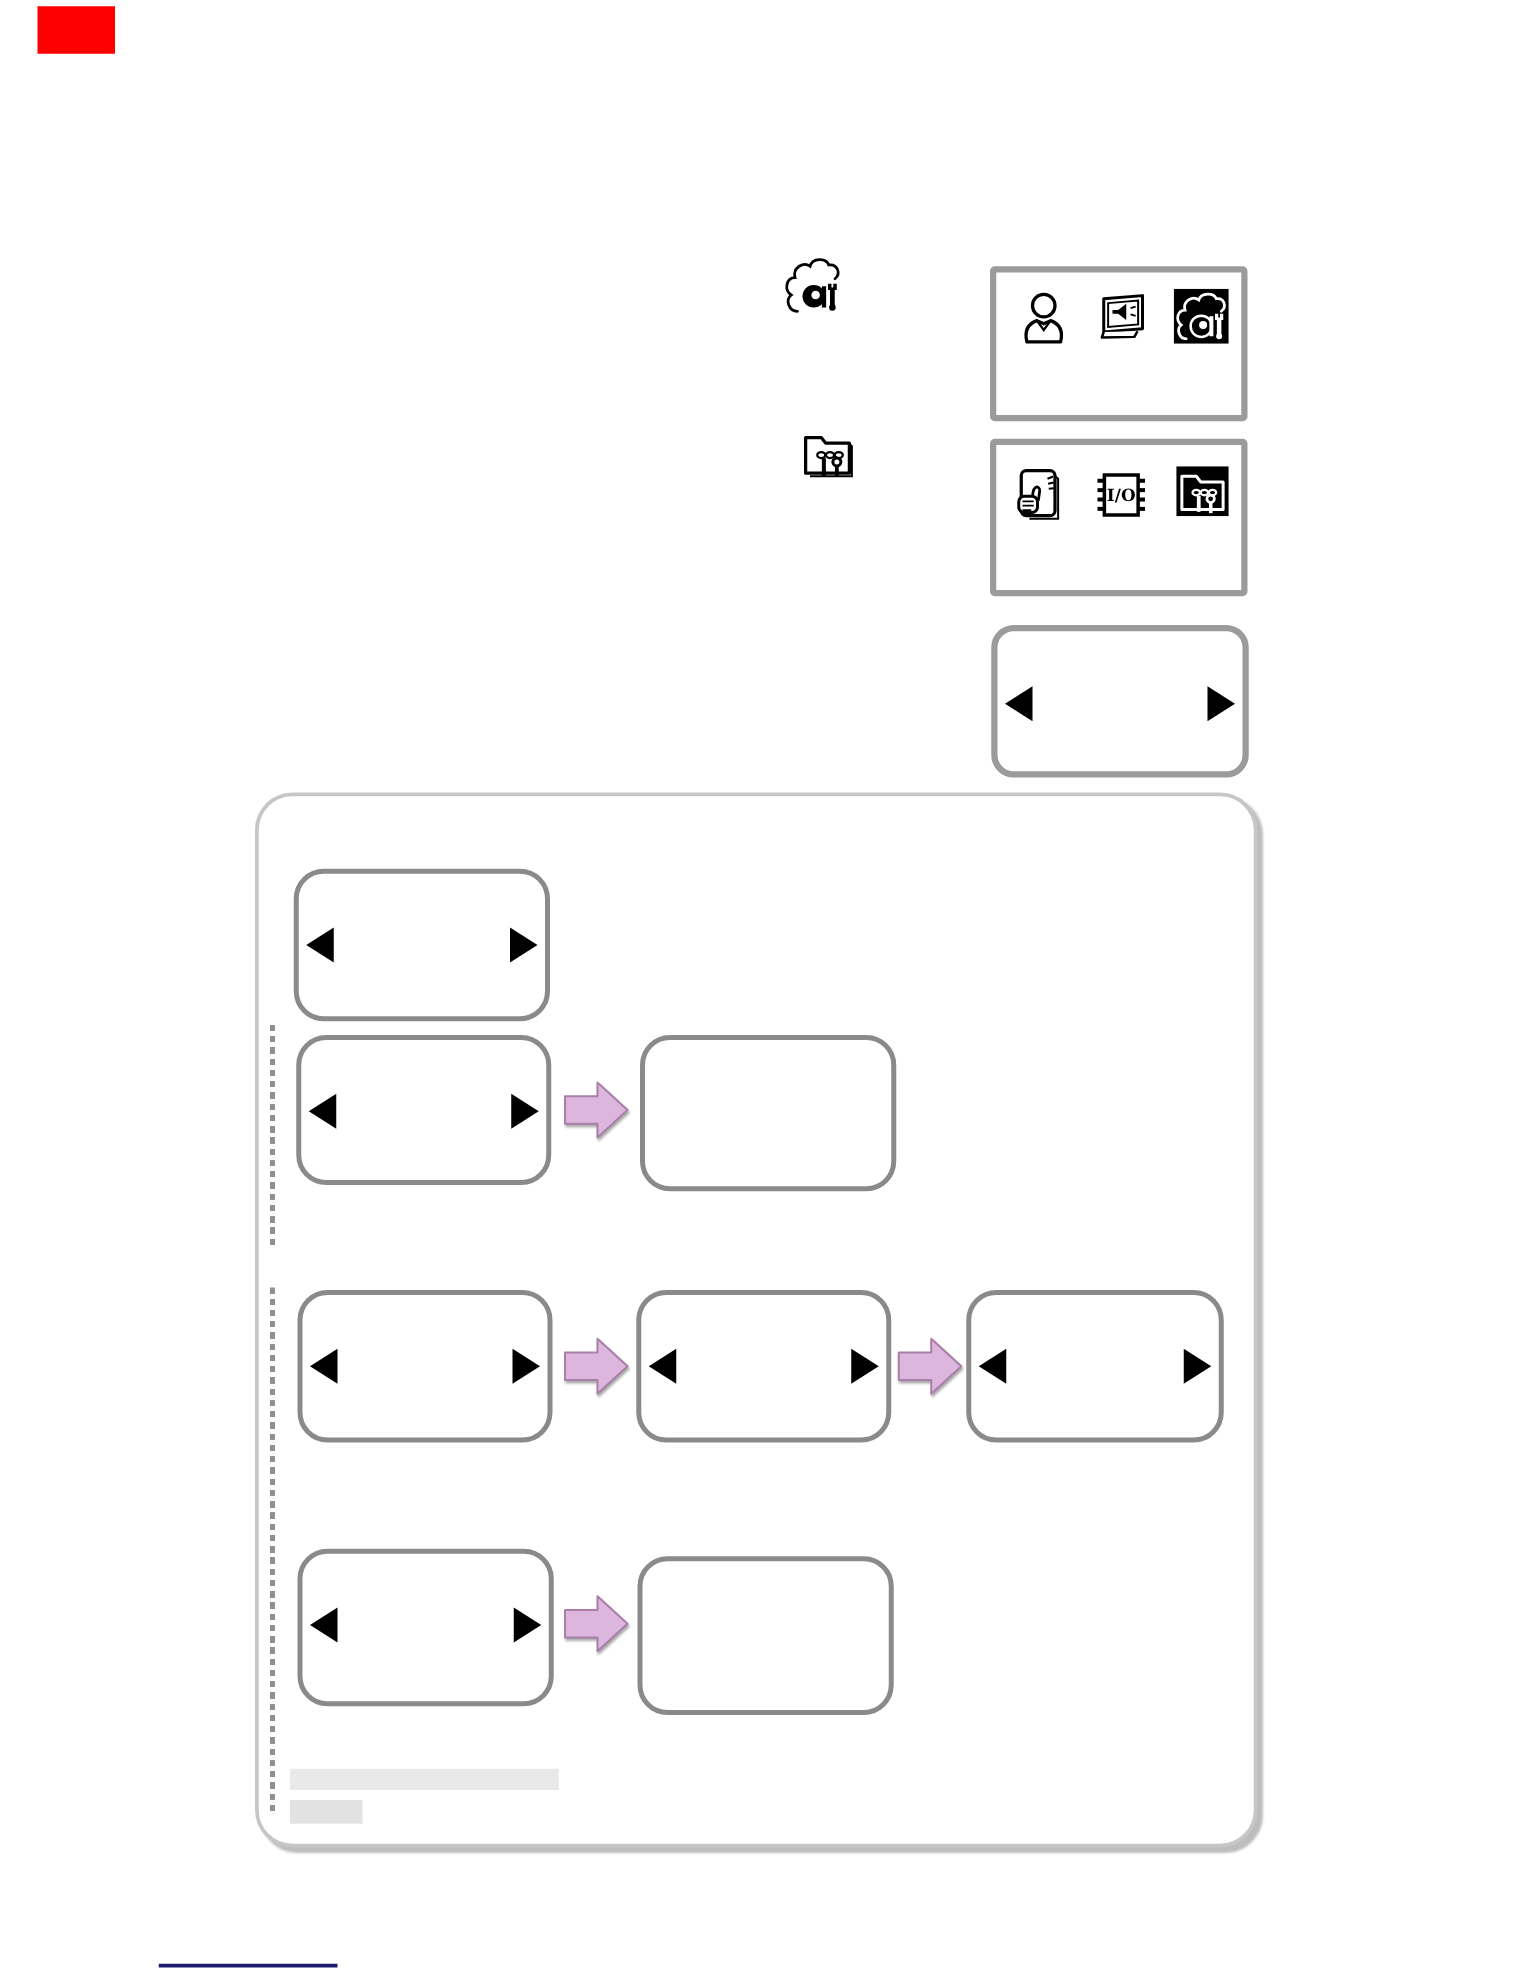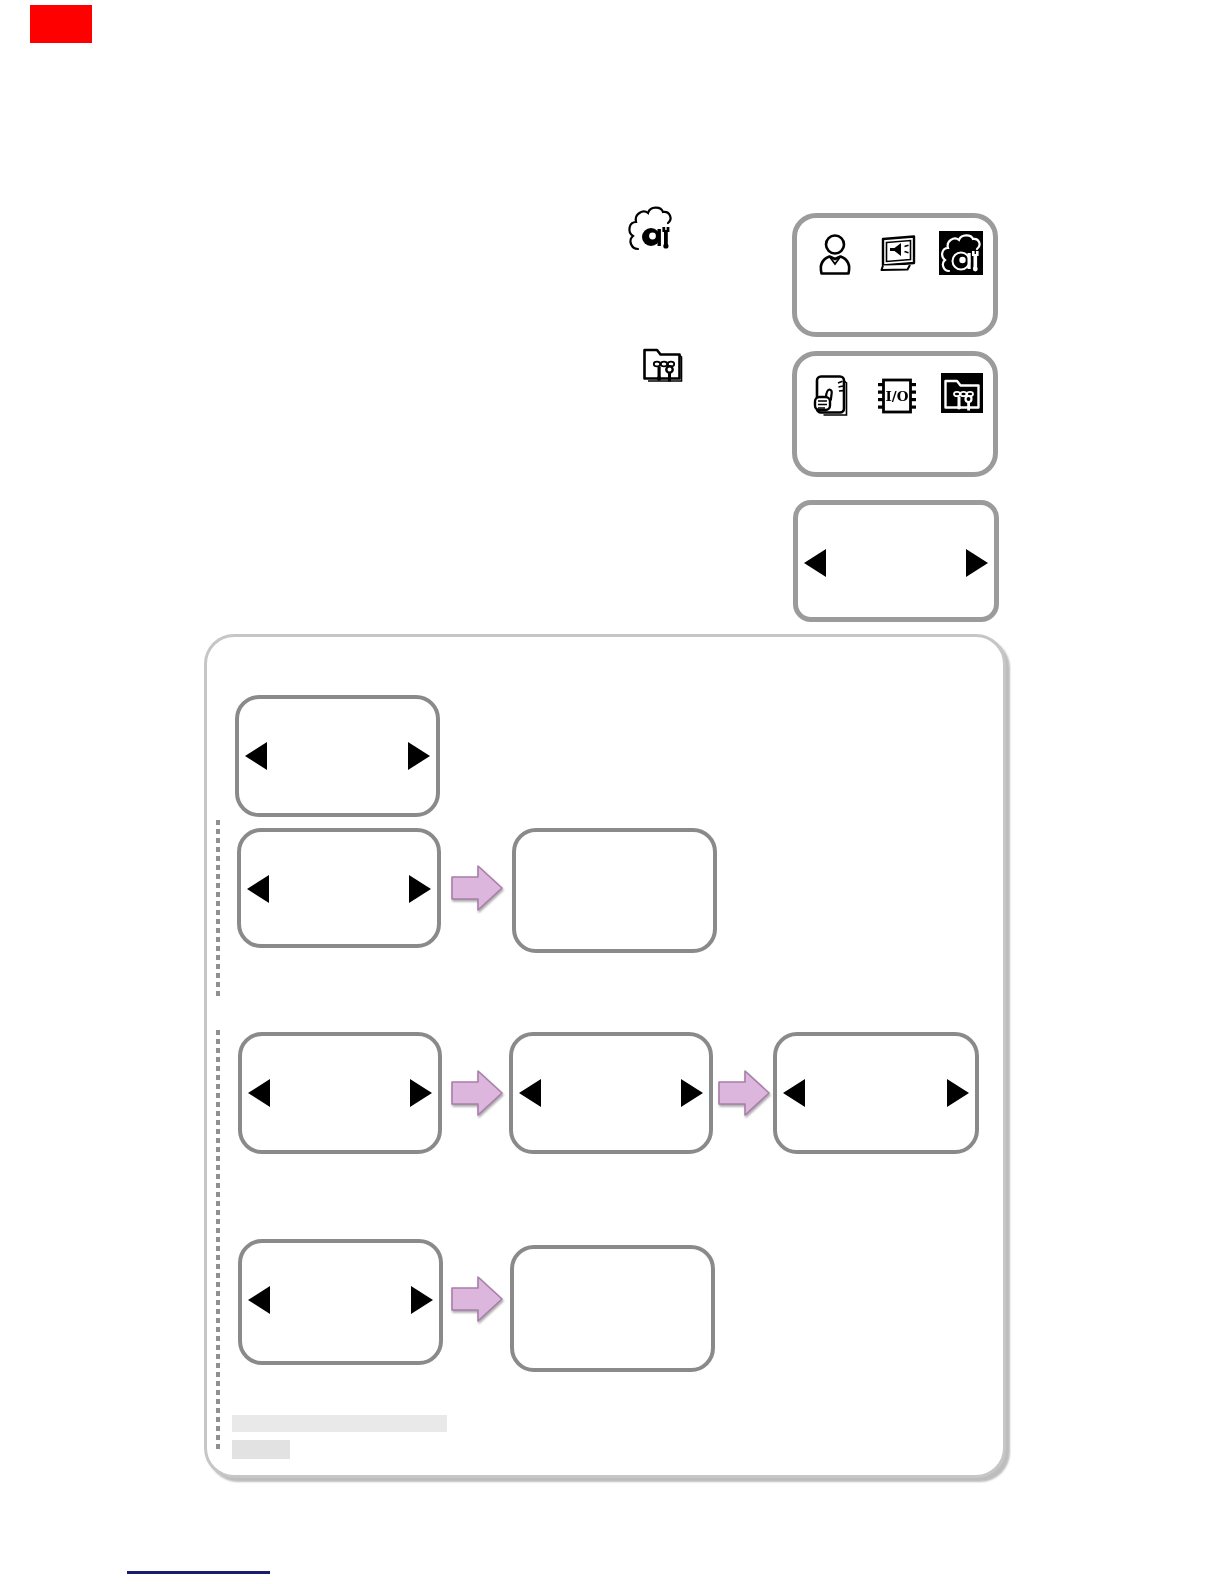--- a/index.html
+++ b/index.html
@@ -1,21 +1,21 @@
 <!DOCTYPE html>
 <html style="--page-bg: #ffffff; --flow-box-border: #8a8a8a; --legend-box-border: #9b9b9b; --container-border: #c6c6c6; --container-shadow: #bdbdbd; --arrow-fill: #dcb6dc; --arrow-stroke: #a97fa9; --triangle: #000000; --dotted-line: #909090; --bar-fill: #e9e9e9; --bar-fill-small: #e2e2e2; --rule-navy: #1b1b6f; --red-marker: #ff0000; --icon-ink: #000000;"><head>
 <meta charset="utf-8">
 <style>
   html,body{margin:0;padding:0;background:#fff;}
   .page{position:relative;width:1224px;height:1584px;background:var(--page-bg,#fff);overflow:hidden;
         font-family:"Liberation Sans",sans-serif;}
   .red-marker{position:absolute;left:30px;top:5px;width:62px;height:38px;background:var(--red-marker,#f00);}
 
   
-  .legend-box{position:absolute;background:#fff;border:5px solid var(--legend-box-border,#9b9b9b);border-radius:24px;box-sizing:border-box;}
+  .legend-box{position:absolute;background:#fff;border:5px solid var(--legend-box-border,#9b9b9b);border-radius:4px;box-sizing:border-box;}
   .lb1{left:792px;top:213px;width:206px;height:124px;}
   .lb2{left:792px;top:351px;width:206px;height:126px;}
   .lb3{left:793px;top:500px;width:206px;height:122px;border-radius:18px;}
 
   
   .container{position:absolute;left:204px;top:634px;width:802px;height:844px;box-sizing:border-box;
              border:3px solid var(--container-border,#c6c6c6);border-radius:30px;background:#fff;
              box-shadow:4px 4px 2px var(--container-shadow,#bdbdbd);}
   .fbox{position:absolute;background:#fff;border:4px solid var(--flow-box-border,#8a8a8a);border-radius:24px;box-sizing:border-box;}
 

